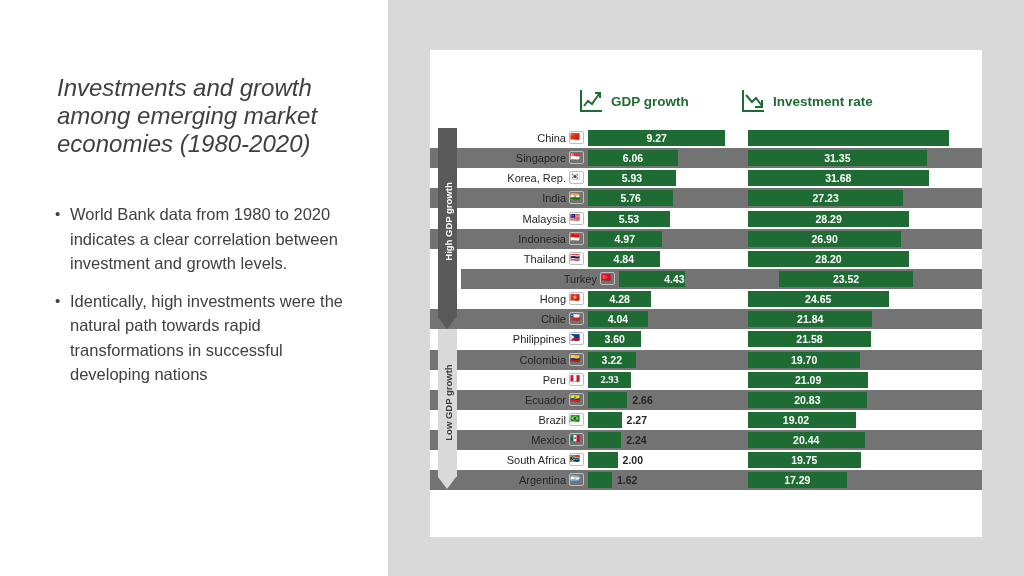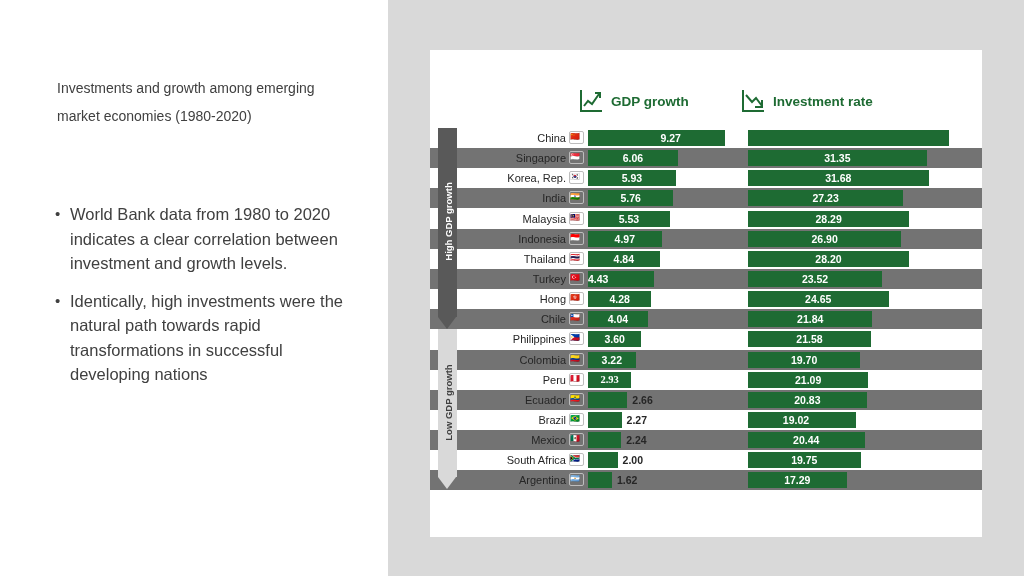--- a/index.html
+++ b/index.html
@@ -33,24 +33,25 @@
     top: 0;
     width: 388px;
     height: 576px;
     background: #ffffff;
   }
   .title {
     position: absolute;
     left: 57px;
     top: 74px;
     width: 300px;
-    font-size: 14px;
+    font-size: 24px;
     line-height: 28px;
     color: #404040;
     font-weight: normal;
+    font-style: italic;
   }
   .bullets {
     position: absolute;
     left: 55px;
     top: 202px;
     width: 300px;
   }
   .bullet {
     position: relative;
     display: flex;
@@ -252,21 +253,21 @@
         <span class="lg-label">Investment rate</span>
       </div>
     </div>
 
     <div class="plot" id="plot">
         <div class="row" style="height: 20.05px;">
           <div class="label">China</div>
           <div class="flag">🇨🇳</div>
           <div class="bars-gdp">
             <div class="bar" style="width: 137.196px; background: rgb(30, 107, 51);"></div>
-            <div class="bar-val" style="left: 14px; width: 137.196px; text-align: center;">9.27</div>
+            <div class="bar-val" style="left: 0px; width: 137.196px; text-align: center;">9.27</div>
           </div>
           <div class="bars-inv">
             <div class="bar" style="width: 201.153px; background: rgb(30, 107, 51);"></div>
           </div>
         </div>
         <div class="row alt" style="height: 20.05px;">
           <div class="label">Singapore</div>
           <div class="flag">🇸🇬</div>
           <div class="bars-gdp">
             <div class="bar" style="width: 89.688px; background: rgb(30, 107, 51);"></div>
@@ -330,26 +331,26 @@
           <div class="flag">🇹🇭</div>
           <div class="bars-gdp">
             <div class="bar" style="width: 71.632px; background: rgb(30, 107, 51);"></div>
             <div class="bar-val" style="left: 0px; width: 71.632px; text-align: center;">4.84</div>
           </div>
           <div class="bars-inv">
             <div class="bar" style="width: 160.74px; background: rgb(30, 107, 51);"></div>
             <div class="bar-val" style="left: 0px; width: 161px; text-align: center;">28.20</div>
           </div>
         </div>
-        <div class="row alt" style="height: 20.05px;">
+        <div class="row alt" style="height: 20.05px; margin-left: 31px;">
           <div class="label">Turkey</div>
           <div class="flag">🇹🇷</div>
           <div class="bars-gdp">
             <div class="bar" style="width: 65.564px; background: rgb(30, 107, 51);"></div>
-            <div class="bar-val" style="left: 0px; width: 65.564px; text-align: left;">4.43</div>
+            <div class="bar-val" style="left: 0px; width: 65.564px; text-align: right;">4.43</div>
           </div>
           <div class="bars-inv">
             <div class="bar" style="width: 134.064px; background: rgb(30, 107, 51);"></div>
             <div class="bar-val" style="left: 0px; width: 134.064px; text-align: center;">23.52</div>
           </div>
         </div>
         <div class="row" style="height: 20.05px;">
           <div class="label">Hong</div>
           <div class="flag">🇭🇰</div>
           <div class="bars-gdp">

